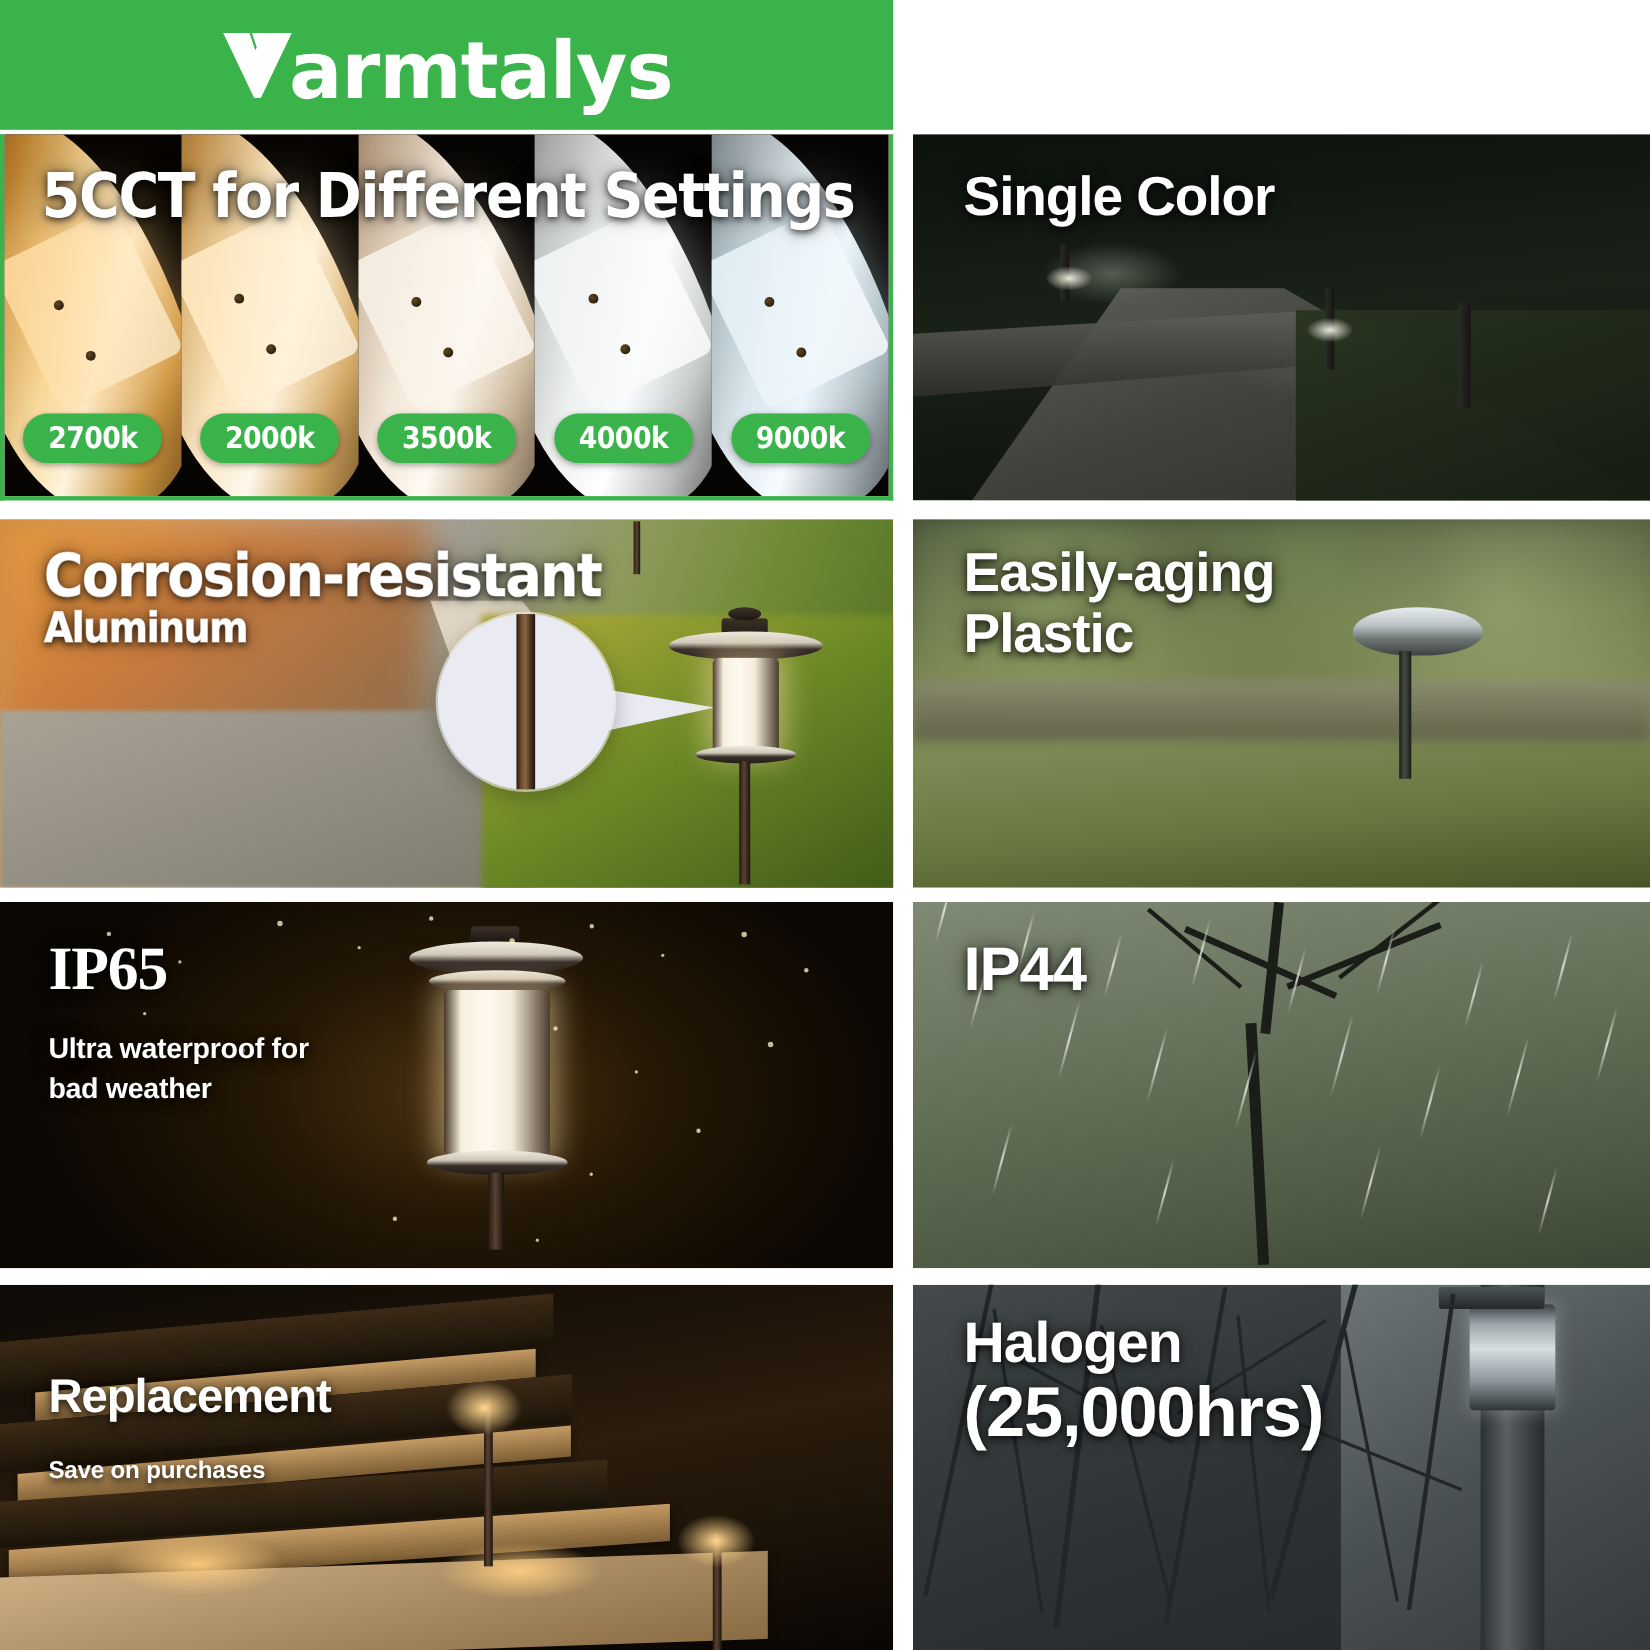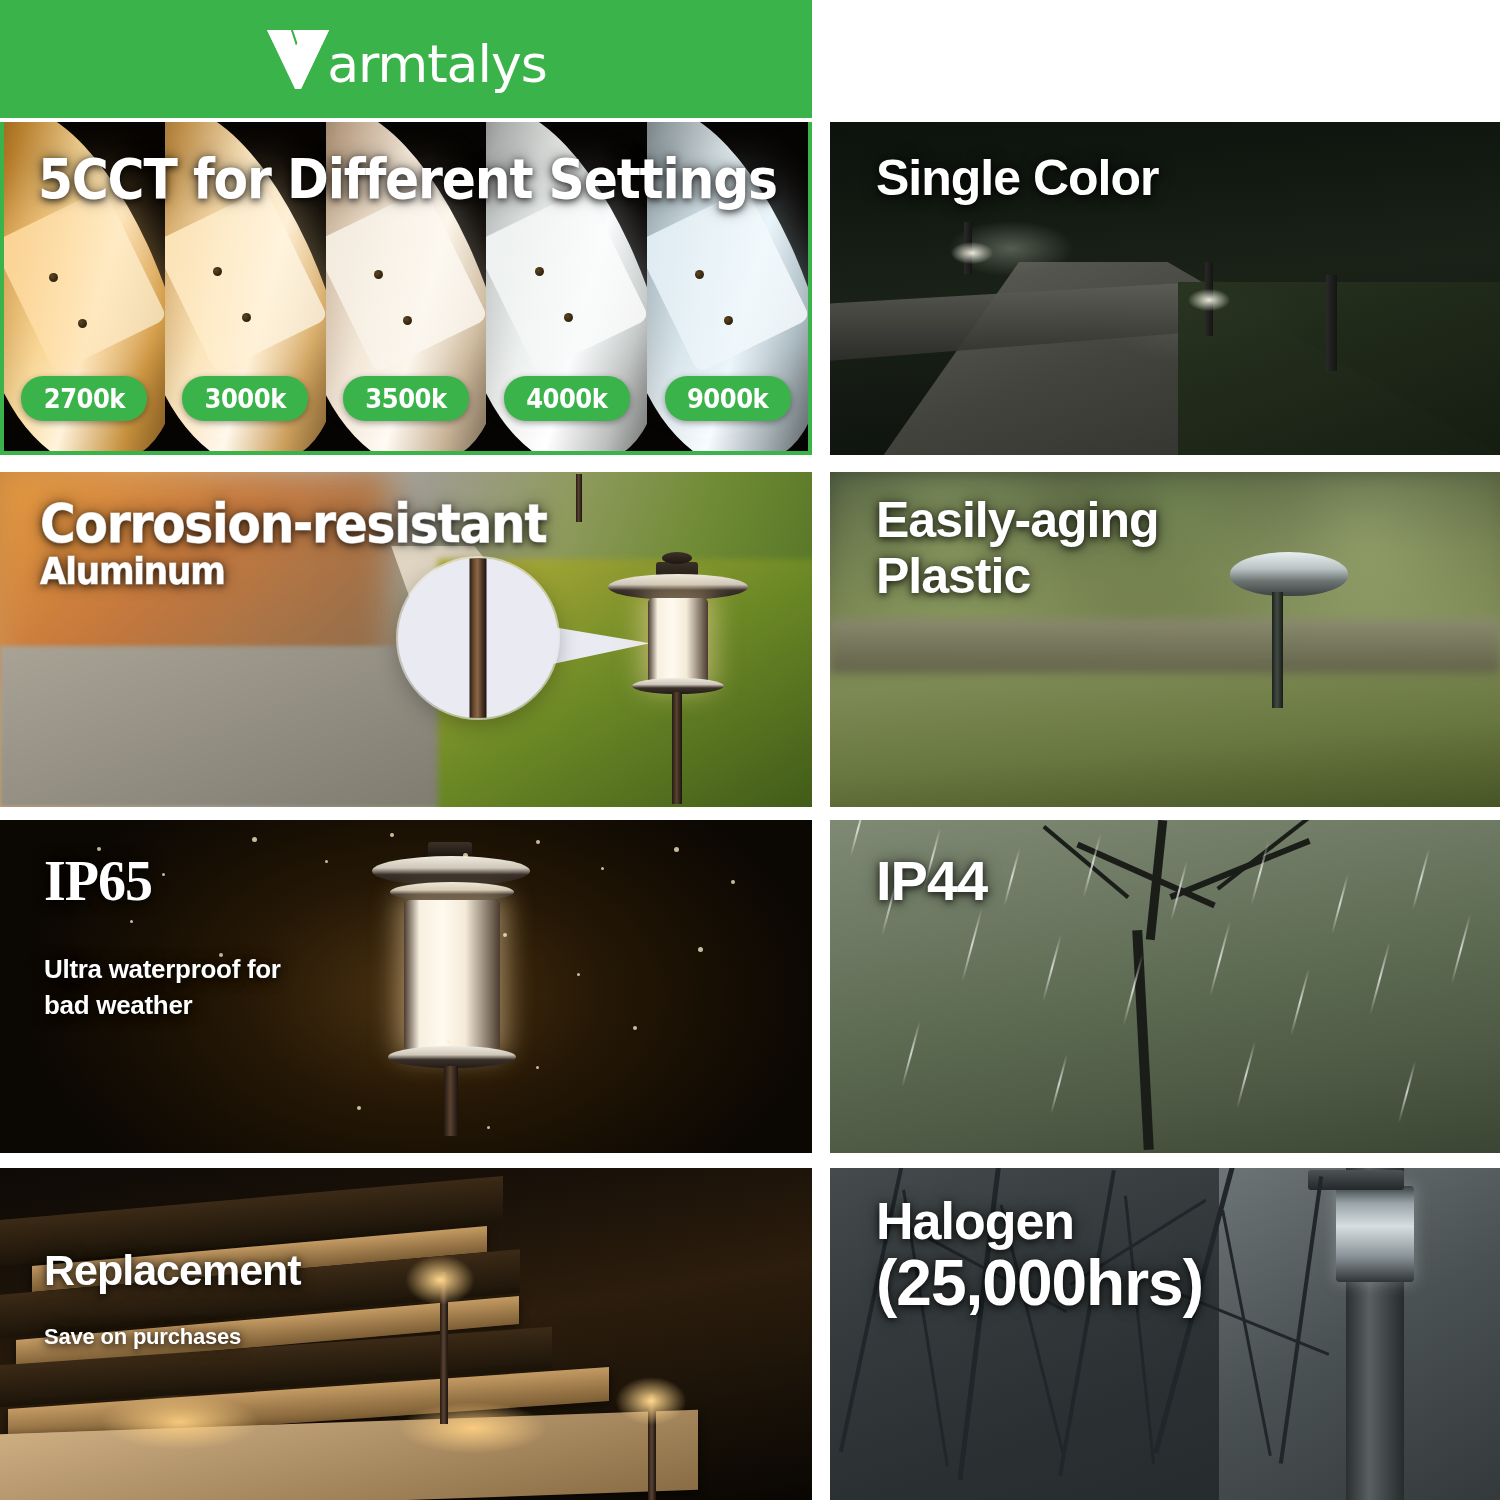--- a/index.html
+++ b/index.html
@@ -9,21 +9,21 @@
   .board { position:relative; width:1500px; height:1500px; background:#ffffff; }
 
   
   .hdr { position:absolute; height:118px; display:flex; align-items:center; justify-content:center; }
   .hdr-left  { left:0px;   top:0px; width:812px; background:#3AB44A; }
   .hdr-right { left:830px; top:0px; width:670px; background:#454545; }
 
   .brand { display:flex; align-items:center; gap:0px; }
   .brand-v { width:66px; height:64px; position:relative; }
   .brand-v svg { display:block; }
-  .brand-word { color:#ffffff; font-size:52px; font-weight:400; letter-spacing:-1px;
+  .brand-word { color:#ffffff; font-size:72px; font-weight:700; letter-spacing:-1px;
                 font-family:"DejaVu Sans", sans-serif; line-height:1; margin-left:-4px;margin-top:10px; }
 
   .others { display:flex; align-items:center; gap:6px; }
   .ban-icon { width:62px; height:62px; border-radius:50%; background:rgba(255,255,255,0.14);
               display:flex; align-items:center; justify-content:center; }
   .others-word { color:#ffffff; font-size:62px; font-weight:700; letter-spacing:-1.5px; line-height:1; }
 
   
   .panel { position:absolute; overflow:hidden; }
   .col-l { left:0px;   width:812px; }
@@ -38,21 +38,21 @@
 
   
   .cap {
     position:absolute; z-index:6; color:#ffffff; font-weight:700; line-height:1.04;
     text-shadow:0 2px 7px rgba(0,0,0,.75), 0 0 16px rgba(0,0,0,.5);
   }
   .cap-outline { -webkit-text-stroke:1px rgba(255,255,255,.55); }
   .cap-title   { font-size:50px; letter-spacing:-1px; }
   .cap-title-c { font-size:47px; font-family:"DejaVu Sans Condensed","DejaVu Sans",sans-serif;
                  letter-spacing:-1.2px; }
-  .cap-sub     { font-size:26px; font-weight:700; letter-spacing:-.3px; margin-top:28px; }
+  .cap-sub     { font-size:26px; font-weight:700; letter-spacing:-.3px; margin-top:12px; }
   .cap-sub-sm  { font-size:22px; font-weight:700; letter-spacing:-.2px; margin-top:10px; }
 
   
   .cct-row { position:absolute; left:0; right:0; bottom:30px; display:flex; z-index:7; }
   .cct-cell { flex:1; display:flex; justify-content:center; }
   .cct-badge {
     background:#3AB44A; color:#fff; font-weight:700; font-size:27px;
     padding:7px 0px; width:126px; text-align:center; border-radius:22px;
     font-family:"DejaVu Sans Condensed","DejaVu Sans",sans-serif; letter-spacing:-.5px;
     box-shadow:0 2px 6px rgba(0,0,0,.35);
@@ -222,21 +222,21 @@
       </div>
     </div>
 
     <div class="cap cap-title-c" style="left:34px; top:28px; font-size:56px;">5CCT for Different Settings</div>
 
     <div class="cct-row">
       <div class="cct-cell">
           <span class="cct-badge">2700k</span>
         </div>
       <div class="cct-cell">
-          <span class="cct-badge">3000k</span>
+          <span class="cct-badge">2000k</span>
         </div>
       <div class="cct-cell">
           <span class="cct-badge">3500k</span>
         </div>
       <div class="cct-cell">
           <span class="cct-badge">4000k</span>
         </div>
       <div class="cct-cell">
           <span class="cct-badge">9000k</span>
         </div>

